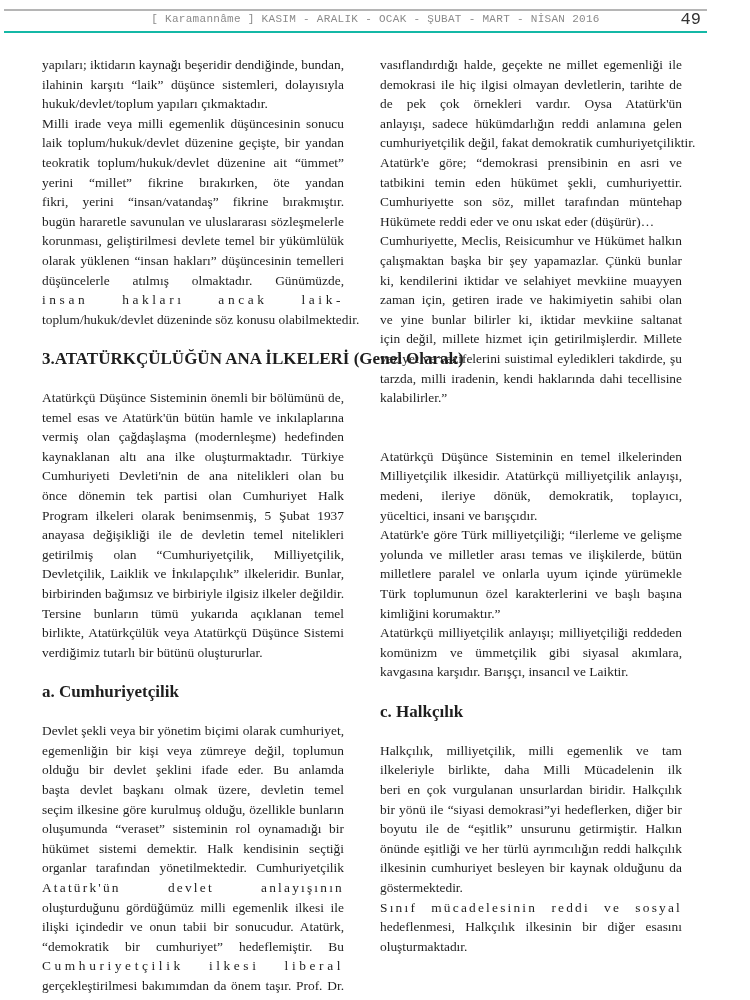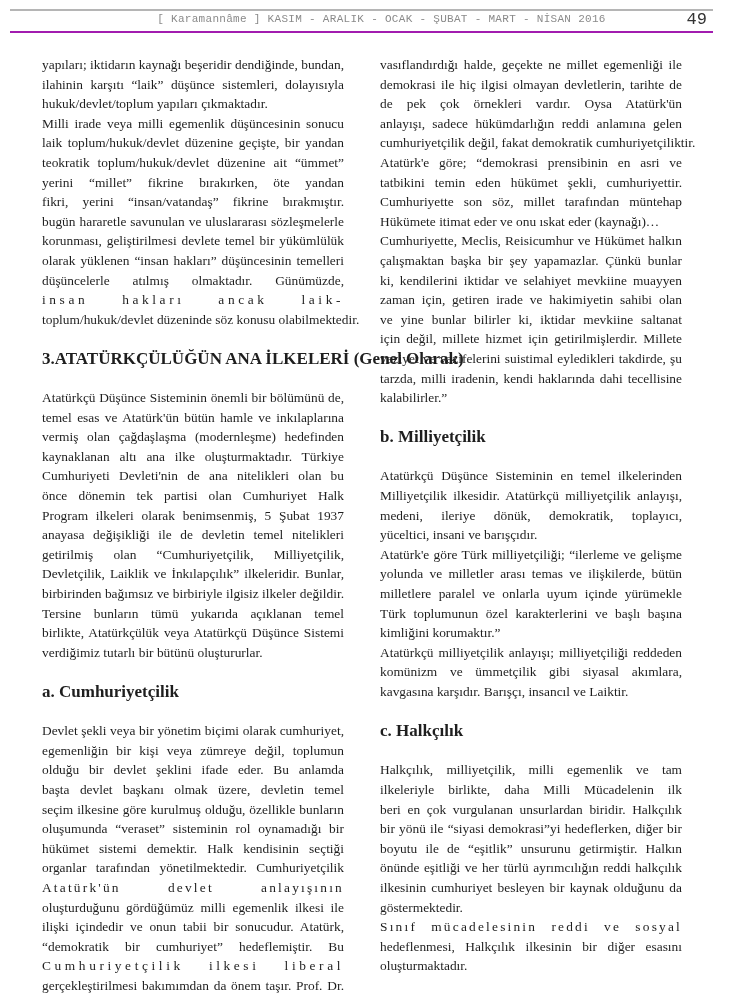--- a/index.html
+++ b/index.html
@@ -1,19 +1,19 @@
 <!DOCTYPE html>
 <html><head>
 <meta charset="utf-8">
 <style>
   html, body { margin: 0; padding: 0; background: #ffffff; }
   body { width: 750px; height: 1000px; position: relative; overflow: hidden; }
   .header {
-    position: absolute; left: 10px; top: 9px; width: 703px; height: 20px;
-    border-top: 2px solid #b5b5b5; border-bottom: 2px solid #a21caf;
+    position: absolute; left: 4px; top: 9px; width: 703px; height: 20px;
+    border-top: 2px solid #b5b5b5; border-bottom: 2px solid #14b8a6;
   }
   .header-text {
     position: absolute; left: 0; right: 0; top: 2px; text-align: center;
     font-family: "Liberation Mono", monospace; font-size: 11px; color: #8a8a8a;
     letter-spacing: 0.3px; white-space: nowrap; padding-left: 40px;
   }
   .page-number {
     position: absolute; right: 6px; top: -1px;
     font-family: "Liberation Mono", monospace; font-size: 17px; color: #333; text-align: center;
   }
@@ -105,33 +105,32 @@
 <div class="col col-right">
   <div>
     <div class="ln j">vasıflandırdığı halde, geçekte ne millet egemenliği ile ne</div>
     <div class="ln j">demokrasi ile hiç ilgisi olmayan devletlerin, tarihte de bugün</div>
     <div class="ln j">de pek çok örnekleri vardır. Oysa Atatürk'ün Cumhuriyetçilik</div>
     <div class="ln j">anlayışı, sadece hükümdarlığın reddi anlamına gelen</div>
     <div class="ln">cumhuriyetçilik değil, fakat demokratik cumhuriyetçiliktir.</div>
     <div class="ln j">Atatürk'e göre; “demokrasi prensibinin en asri ve mantıki</div>
     <div class="ln j">tatbikini temin eden hükümet şekli, cumhuriyettir.</div>
     <div class="ln j">Cumhuriyette son söz, millet tarafından müntehap (seçilmiş)</div>
-    <div class="ln">Hükümete itimat eder ve onu ıskat eder (kaynağı)…</div>
+    <div class="ln">Hükümete reddi eder ve onu ıskat eder (düşürür)…</div>
     <div class="ln j">Cumhuriyette, Meclis, Reisicumhur ve Hükümet halkın</div>
     <div class="ln j">çalışmaktan başka bir şey yapamazlar. Çünkü bunlar bilirler</div>
     <div class="ln j">ki, kendilerini iktidar ve selahiyet mevkiine muayyen bir</div>
     <div class="ln j">zaman için, getiren irade ve hakimiyetin sahibi olan millettir;</div>
     <div class="ln j">ve yine bunlar bilirler ki, iktidar mevkiine saltanat sürmek</div>
     <div class="ln j">için değil, millete hizmet için getirilmişlerdir. Millete karşı</div>
     <div class="ln j">vaziyet ve vazifelerini suistimal eyledikleri takdirde, şu veya bu</div>
     <div class="ln j">tarzda, milli iradenin, kendi haklarında dahi tecellisine maruz</div>
     <div class="ln">kalabilirler.”</div>
   </div>
   <div class="gap"></div>
-  <div class="heading">b. Milliyetçilik</div>
   <div class="gap"></div>
   <div>
     <div class="ln j">Atatürkçü Düşünce Sisteminin en temel ilkelerinden biri de</div>
     <div class="ln j">Milliyetçilik ilkesidir. Atatürkçü milliyetçilik anlayışı, akılcı,</div>
     <div class="ln j">medeni, ileriye dönük, demokratik, toplayıcı, birleştirici,</div>
     <div class="ln">yüceltici, insani ve barışçıdır.</div>
     <div class="ln j">Atatürk'e göre Türk milliyetçiliği; “ilerleme ve gelişme</div>
     <div class="ln j">yolunda ve milletler arası temas ve ilişkilerde, bütün çağdaş</div>
     <div class="ln j">milletlere paralel ve onlarla uyum içinde yürümekle beraber,</div>
     <div class="ln j">Türk toplumunun özel karakterlerini ve başlı başına bağımsız</div>

